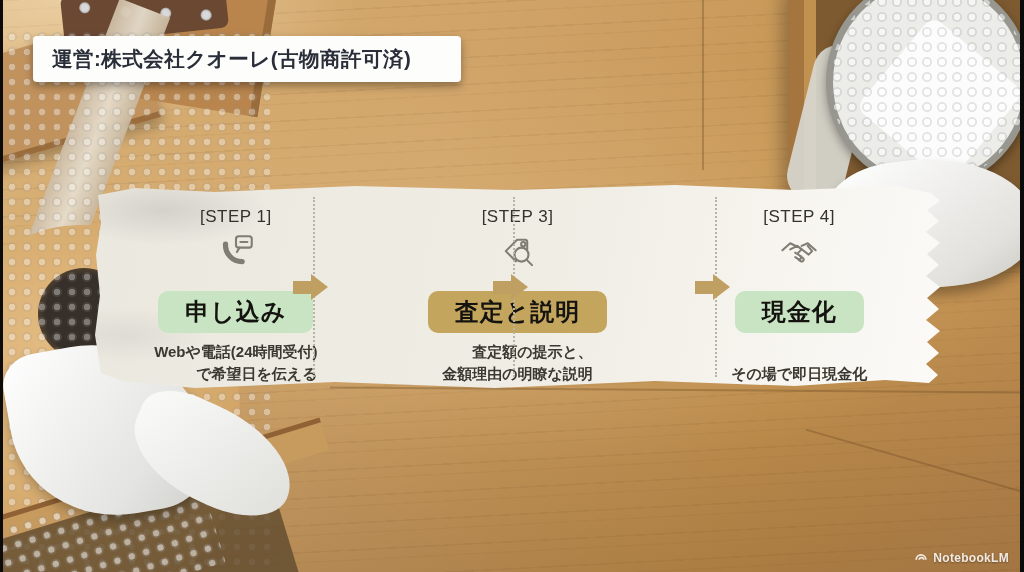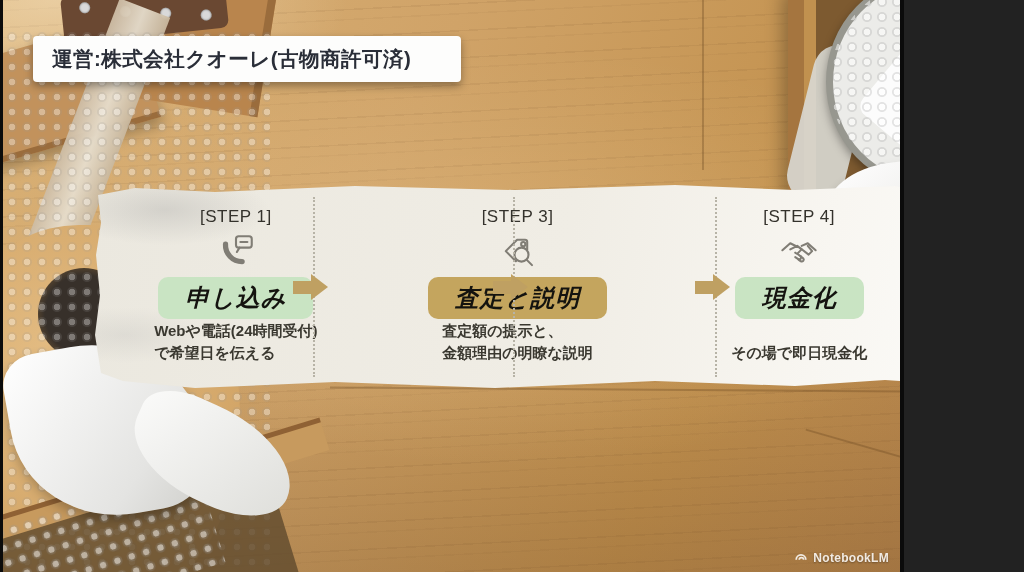--- a/index.html
+++ b/index.html
@@ -1,18 +1,18 @@
 <!DOCTYPE html>
 <html style="--arrow: #bfa062; --badge-text: #2a2e38; --paper: #f0ede5;"><head>
 <meta charset="utf-8">
 <style>
   html,body{margin:0;padding:0;background:#222;}
   *{box-sizing:border-box;}
   .stage{
-    position:relative;width:904px;height:572px;overflow:hidden;
+    position:relative;width:1024px;height:572px;overflow:hidden;
     font-family:"Liberation Sans","DejaVu Sans",sans-serif;
     background:linear-gradient(115deg,#d9b176 0%,#d0a368 40%,#c3924f 75%,#b8874e 100%);
   }
   
   .wood{
     position:absolute;inset:0;
     background:
       radial-gradient(420px 180px at 6% 0%,rgba(255,241,214,.45),transparent 70%),
       radial-gradient(700px 300px at 55% 45%,rgba(255,228,180,.18),transparent 70%),
       linear-gradient(to bottom,rgba(0,0,0,0) 55%,rgba(86,52,22,.22) 100%),
@@ -73,23 +73,23 @@
     filter:drop-shadow(0 7px 9px rgba(0,0,0,.30));
     clip-path:polygon(3px 10px,40px 3px,120px 7px,260px 1px,420px 5px,580px 0px,700px 5px,800px 1px,836px 8px,
       845px 16px,832px 25px,844px 36px,831px 47px,845px 58px,832px 69px,844px 80px,831px 91px,845px 102px,832px 113px,844px 124px,831px 135px,845px 146px,832px 157px,844px 168px,831px 179px,843px 190px,834px 198px,
       790px 195px,700px 201px,560px 196px,400px 203px,240px 197px,100px 203px,28px 196px,6px 188px,0px 150px,5px 110px,1px 70px,6px 38px);
     display:flex;
   }
   .step{flex:1 1 0;display:flex;flex-direction:column;align-items:center;padding-top:22px;position:relative;}
   .step-label{font-size:17px;font-weight:normal;color:#34322c;letter-spacing:.5px;}
   .step-icon{width:46px;height:44px;margin-top:3px;display:flex;align-items:center;justify-content:center;}
   .step-icon svg{width:44px;height:42px;stroke:#807d75;fill:none;stroke-width:2.4;stroke-linecap:round;stroke-linejoin:round;}
-  .pill{margin-top:3px;padding:5px 27px;border-radius:10px;font-style:italic;}
+  .pill{margin-top:17px;padding:5px 27px;border-radius:10px;}
   .pill span{font-size:24px;font-weight:bold;color:#14130f;letter-spacing:1px;}
-  .desc{margin-top:1px;text-align:left;font-size:15px;font-weight:bold;color:#3a3830;line-height:1.45;}
+  .desc{margin-top:8px;text-align:right;font-size:15px;font-weight:bold;color:#3a3830;line-height:1.45;}
   .divider{position:absolute;top:12px;height:180px;width:0;border-left:2px dotted #b7b3a6;}
   .dv1{left:218px;} .dv2{left:418px;} .dv3{left:620px;}
   .arrow{position:absolute;top:89px;display:flex;align-items:center;}
   .ar1{left:198px;} .ar2{left:398px;} .ar3{left:600px;}
   .arrow .shaft{width:18px;height:13px;background:var(--arrow,#bfa062);}
   .arrow .head{width:0;height:0;border-top:13px solid transparent;border-bottom:13px solid transparent;border-left:17px solid var(--arrow,#bfa062);}
   
   .watermark{position:absolute;right:15px;bottom:7px;display:flex;align-items:flex-start;gap:5px;opacity:.85;}
   .watermark svg{width:14px;height:14px;stroke:#ffffff;fill:none;stroke-width:2;}
   .watermark span{color:#ffffff;font-size:12px;font-weight:bold;letter-spacing:.3px;text-shadow:0 1px 2px rgba(0,0,0,.4);}

